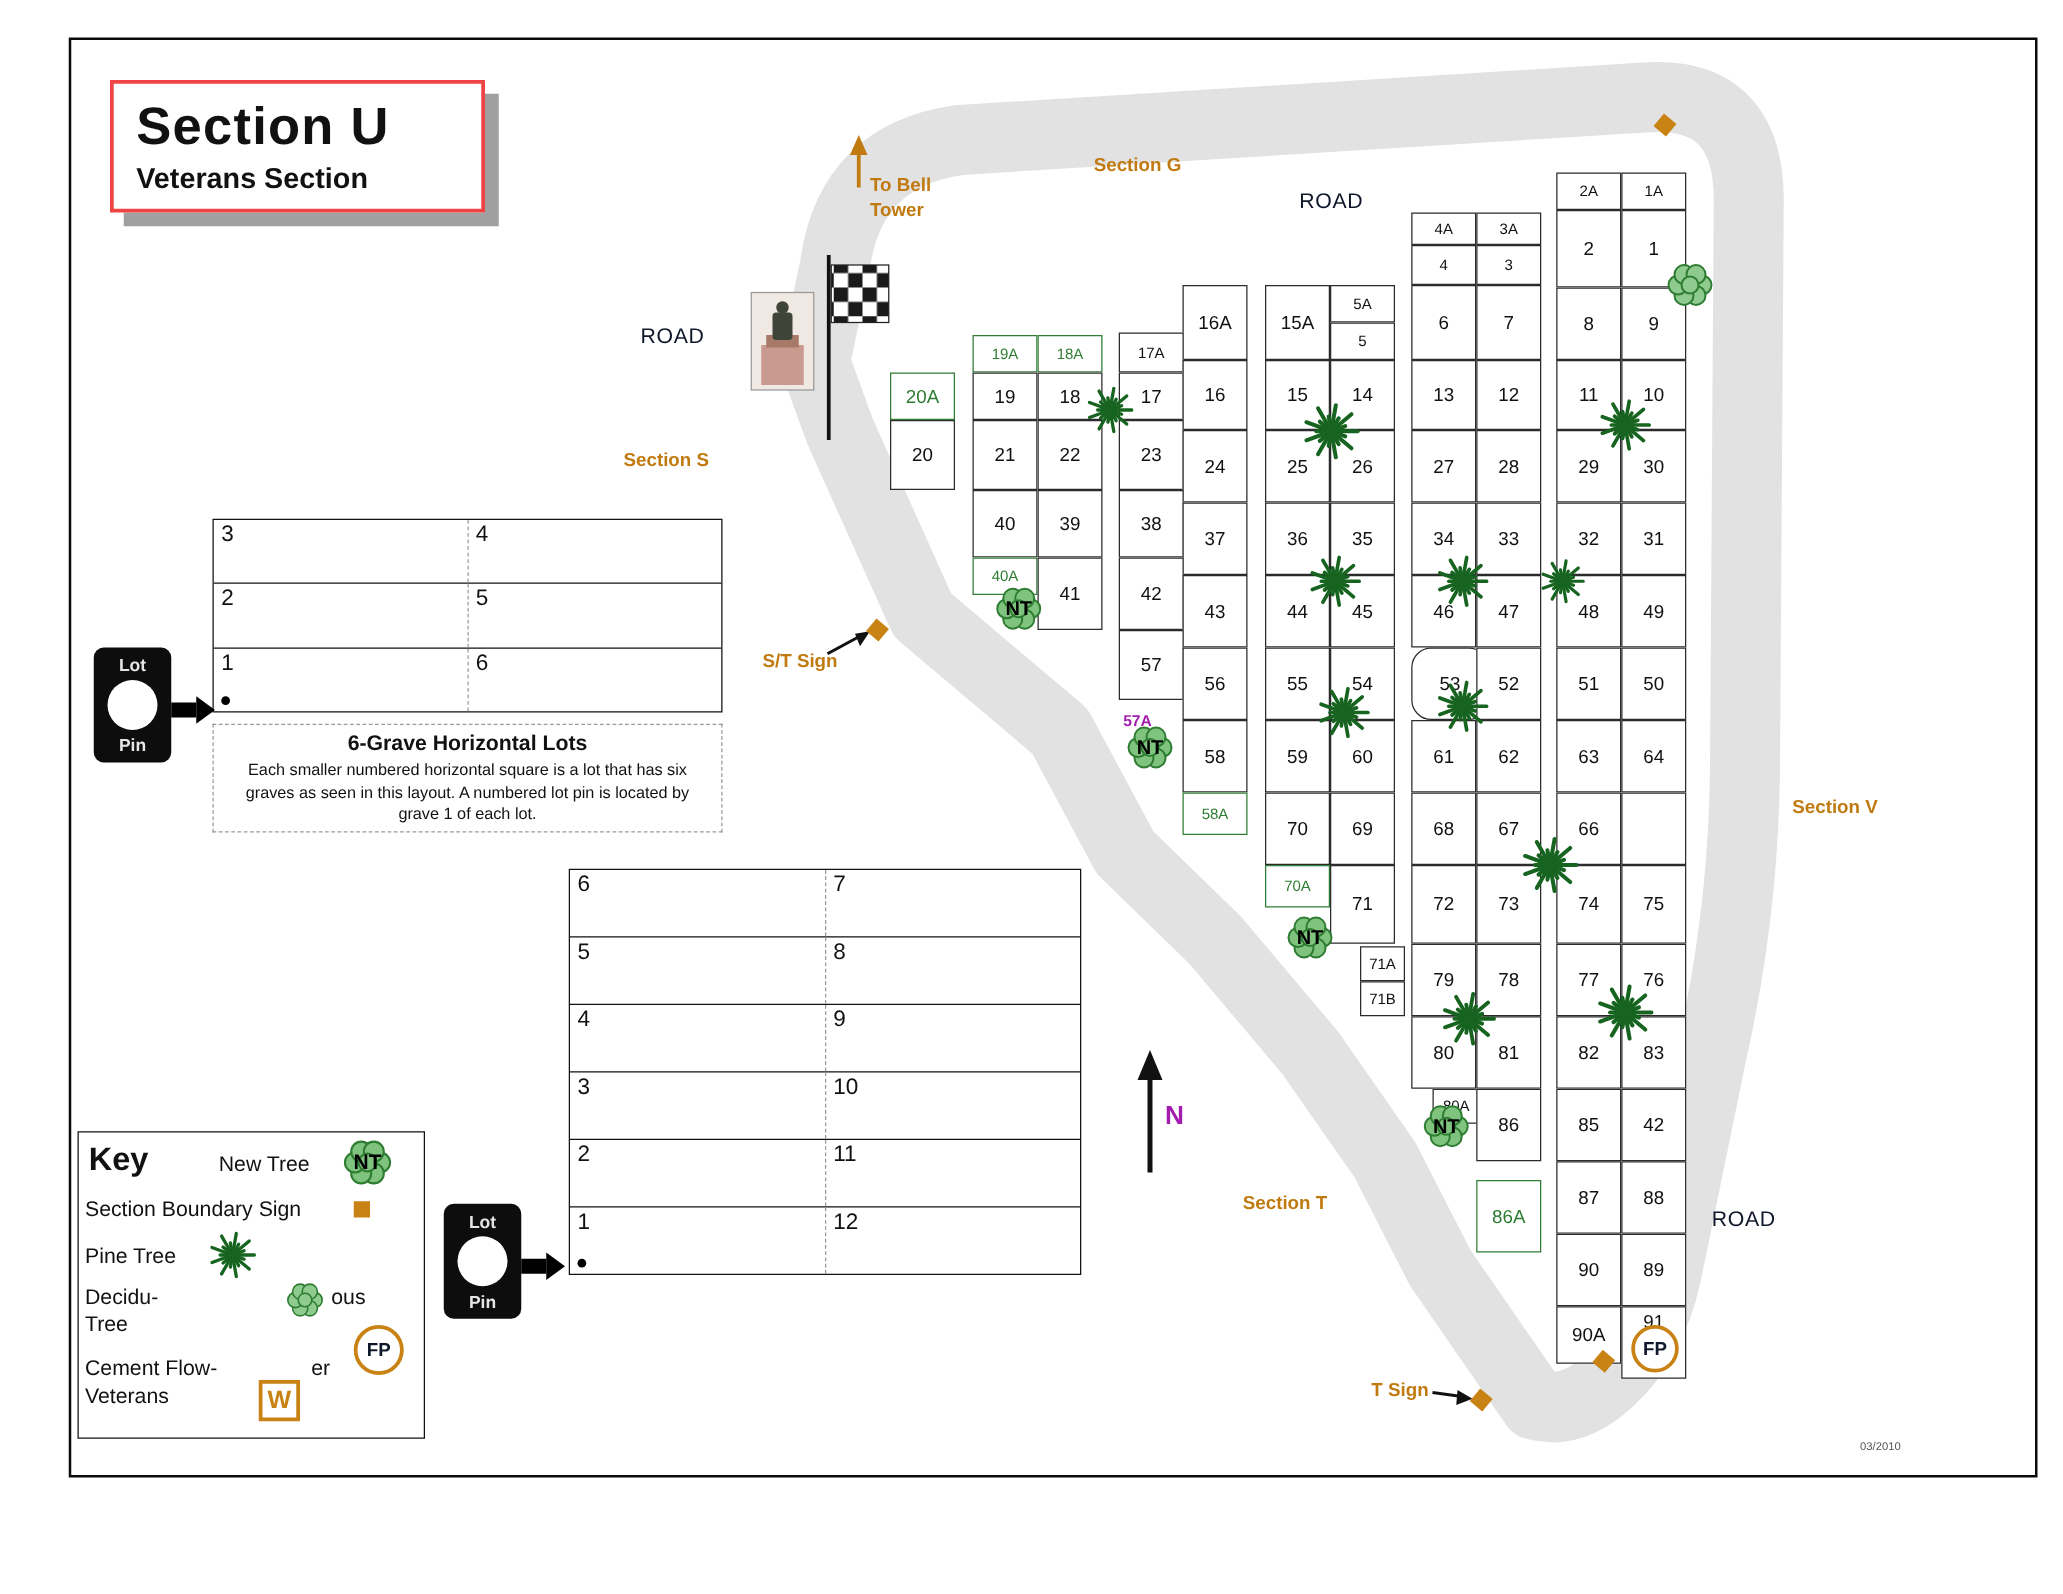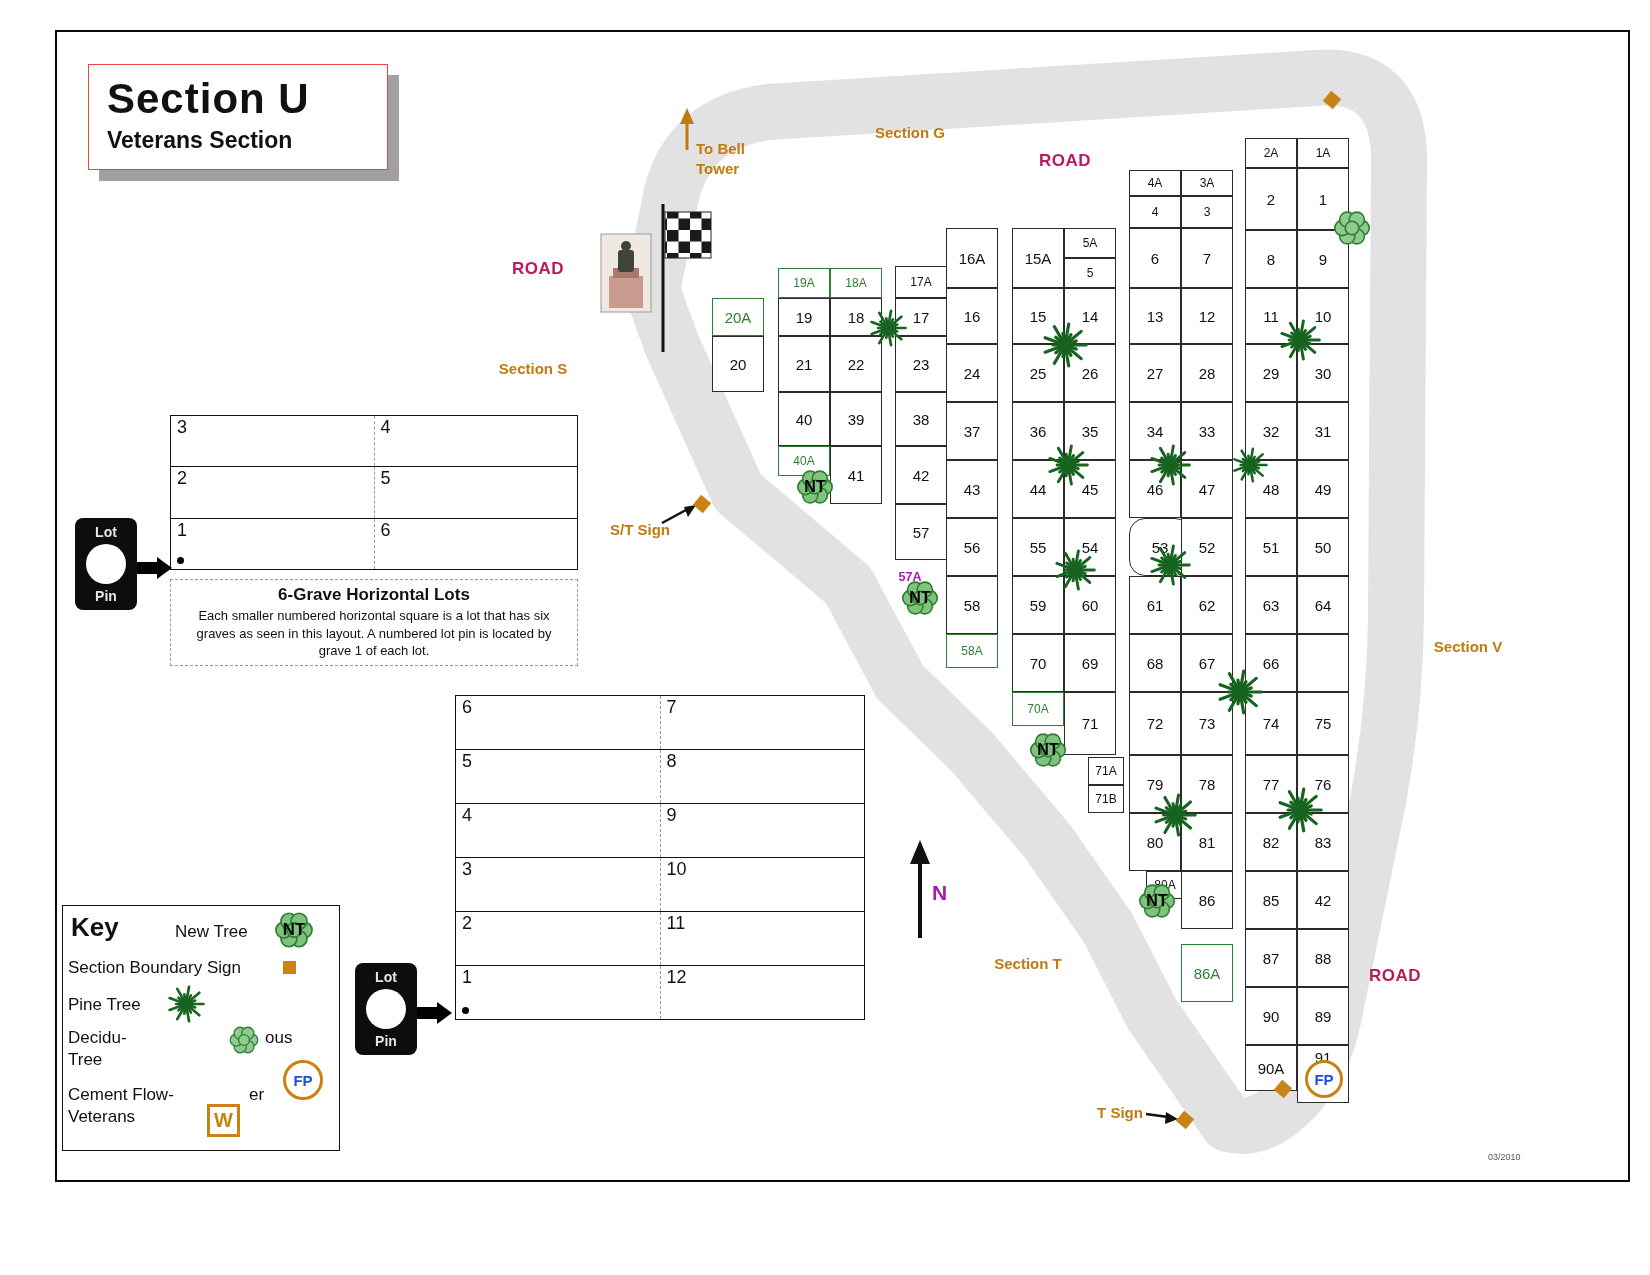--- a/index.html
+++ b/index.html
@@ -10,27 +10,27 @@
   #map-layer{position:absolute;inset:0;z-index:2;}
   .lot{position:absolute;background:#fff;border:1px solid #2b2b2b;box-sizing:border-box;
        display:flex;align-items:center;justify-content:center;font-size:15px;color:#111;z-index:2;}
   .lot.small{font-size:12px;}
   .lot.lot-green{color:#2e7d32;border-color:#2e7d32;}
   .lot.lot-top{align-items:flex-start;padding-top:3px;}
   .tree{position:absolute;transform:translate(-50%,-50%);z-index:5;pointer-events:none;}
   .tree svg{display:block;}
   .sign{position:absolute;width:13px;height:13px;background:#c98314;transform:translate(-50%,-50%) rotate(40deg);z-index:6;}
   .mlabel{position:absolute;transform:translate(-50%,-50%);font-size:15px;color:#a21caf;white-space:nowrap;z-index:7;}
-  .mlabel.road{font-size:17px;font-weight:bold;letter-spacing:.5px;color:#be185d;text-align:right;}
+  .mlabel.road{font-size:17px;font-weight:normal;letter-spacing:.5px;color:#0f172a;text-align:right;}
   .mlabel.orange{color:#c07a10;font-weight:bold;}
   .mlabel.pre{white-space:pre-line;transform:translate(0,-50%);text-align:left;line-height:1.3;}
   .mlabel.tiny{font-size:12.5px;font-weight:bold;}
   .mlabel.north{font-size:21px;font-weight:bold;transform:translate(0,-50%);}
   .title-box{position:absolute;left:88px;top:64px;width:300px;height:106px;background:#fff;
-             border:1px solid #ef4444;box-shadow:11px 11px 0 #a0a0a0;z-index:10;padding-left:18px;box-sizing:border-box;}
+             border:3px solid #ef4444;box-shadow:11px 11px 0 #a0a0a0;z-index:10;padding-left:18px;box-sizing:border-box;}
   .title1{font-size:42px;font-weight:bold;letter-spacing:1px;margin-top:10px;}
   .title2{font-size:23px;font-weight:bold;margin-top:4px;}
   .grave-diagram{position:absolute;background:#fff;border:1.6px solid #111;z-index:9;box-sizing:border-box;}
   .grave-grid{display:flex;flex-direction:column;height:100%;}
   .g-row{flex:1;display:flex;border-bottom:1.6px solid #111;}
   .g-row:last-child{border-bottom:none;}
   .g-cell{flex:1;position:relative;}
   .g-left{border-right:1.6px dashed #9a9a9a;}
   .g-num{position:absolute;top:1px;left:6px;font-size:18px;}
   .pin-dot{position:absolute;left:6px;bottom:5px;width:7px;height:7px;background:#000;border-radius:50%;}
@@ -45,21 +45,21 @@
   .lp-arrow{position:absolute;left:62px;top:44px;width:20px;height:12px;background:#000;}
   .lp-arrow::after{content:'';position:absolute;left:20px;top:-5px;border-left:15px solid #000;
                    border-top:11px solid transparent;border-bottom:11px solid transparent;}
   .keybox{position:absolute;left:62px;top:905px;width:278px;height:246px;background:#fff;
           border:1.6px solid #111;z-index:9;box-sizing:border-box;}
   .key-heading{position:absolute;left:8px;top:6px;font-size:26px;font-weight:bold;}
   .ktext{position:absolute;font-size:17px;color:#111;white-space:nowrap;}
   .key-icon{position:absolute;}
   .key-sign{position:absolute;width:13px;height:13px;background:#c98314;}
   .fp-circle{position:absolute;width:40px;height:40px;border:3px solid #c98314;border-radius:50%;
-             background:#fff;color:#1d4ed8;font-weight:bold;font-size:15px;
+             background:#fff;color:#0f172a;font-weight:bold;font-size:15px;
              display:flex;align-items:center;justify-content:center;box-sizing:border-box;}
   .map-fp{z-index:8;}
   .wbox{position:absolute;width:33px;height:33px;border:3px solid #c98314;color:#c98314;background:#fff;
         font-weight:bold;font-size:20px;display:flex;align-items:center;justify-content:center;box-sizing:border-box;}
   .date-stamp{position:absolute;left:1488px;top:1152px;font-size:9px;color:#555;z-index:9;}
 </style>
 </head>
 <body>
 
 <div class="page">

